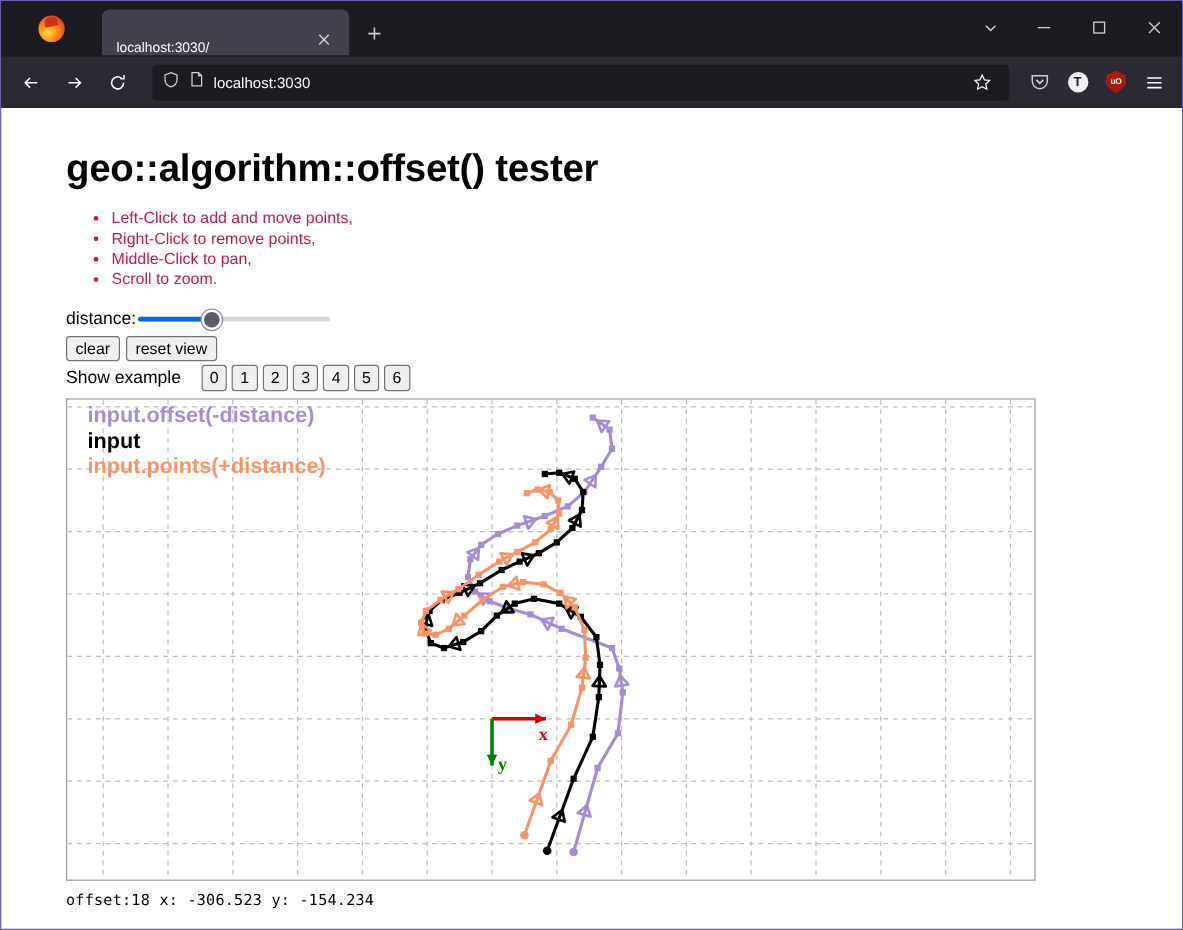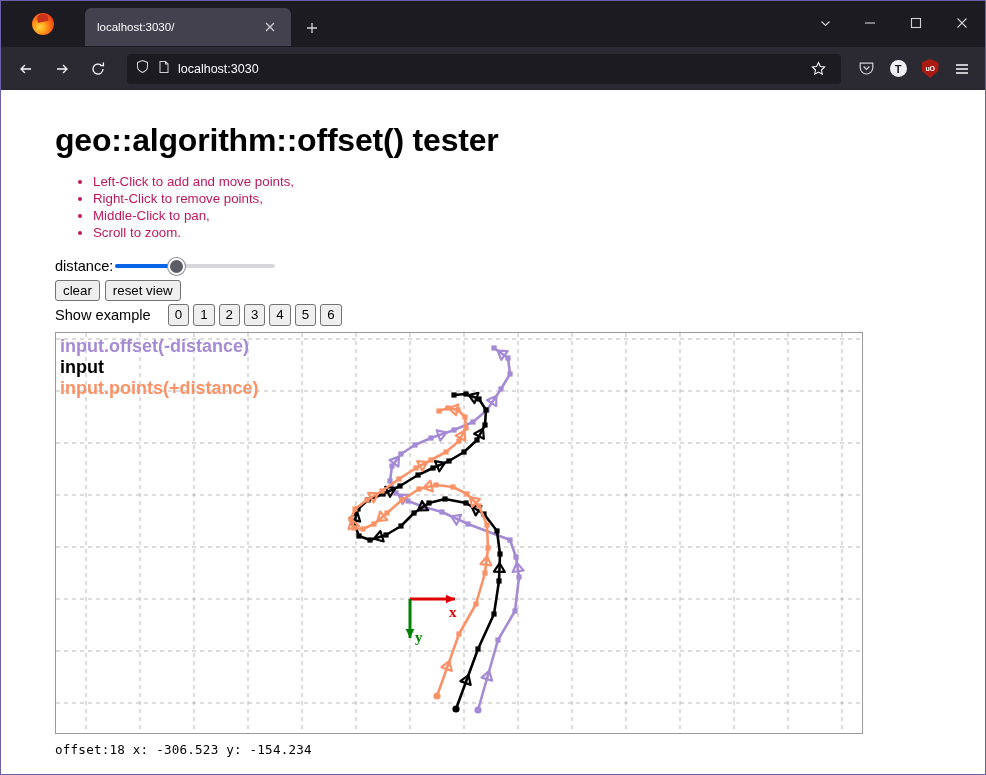--- a/index.html
+++ b/index.html
@@ -20,21 +20,21 @@
               padding:0 6px 0 0; position:relative; }
   .fox-zone { width:84px; height:46px; display:flex; align-items:center; justify-content:center; }
   .fox { width:22px; height:22px; border-radius:50%;
          background:
            radial-gradient(circle at 36% 64%, #ffd24a 0%, #ffb01f 22%, #ff7a18 46%, #f2521a 66%, #d82b1e 86%);
          position:relative; }
   .fox:after { content:""; position:absolute; left:5px; top:1px; width:11px; height:8px;
                background:#c9341a; border-radius:50% 50% 0 0; transform:rotate(-12deg); }
 
   .tab { width:206px; height:38px; background:#42414d; border-radius:6px 6px 0 0;
-         display:flex; align-items:center; padding:0 8px 0 12px; margin-bottom:1px; }
+         display:flex; align-items:flex-end; padding:0 8px 0 12px; margin-bottom:1px; }
   .tab-title { flex:1; color:#fbfbfe; font-size:11.5px; white-space:nowrap; overflow:hidden;
                text-overflow:ellipsis; }
   .tab-close, .newtab { width:26px; height:26px; display:flex; align-items:center;
                         justify-content:center; border-radius:4px; }
   .newtab { margin-left:8px; margin-bottom:6px; }
 
   .winctl { position:absolute; right:0; top:0; height:44px; display:flex; align-items:center; }
   .wbtn { width:46px; height:44px; display:flex; align-items:center; justify-content:center; }
   .tablist-btn { width:44px; height:44px; display:flex; align-items:center; justify-content:center; }
 
@@ -86,21 +86,21 @@
   }
   .ex-row { gap:4px; margin-bottom:6px; }
   .ex-label { font-size:14.6px; color:#000; margin-right:13px; }
   button.numbtn { font-size:13.3px; padding:1px 6px; min-width:19px; }
 
   
   .canvas-wrap { position:relative; width:808px; height:402px; border:1px solid #9a9a9a;
                  background:#fff; overflow:hidden; }
   .canvas-wrap svg { display:block; }
 
-  .legend { position:absolute; left:4px; top:3px; }
+  .legend { position:absolute; left:17px; top:3px; }
   .legend div { font-size:18px; font-weight:bold; line-height:1.19; white-space:nowrap; }
   .lg-minus { color:#a58ad4; }
   .lg-input { color:#000; }
   .lg-plus  { color:#fa9268; }
 
   .status { font-family:"DejaVu Sans Mono", monospace; font-size:12.6px; color:#000;
             margin-top:8px; letter-spacing:0.2px; }
 </style>
 </head>
 <body>

